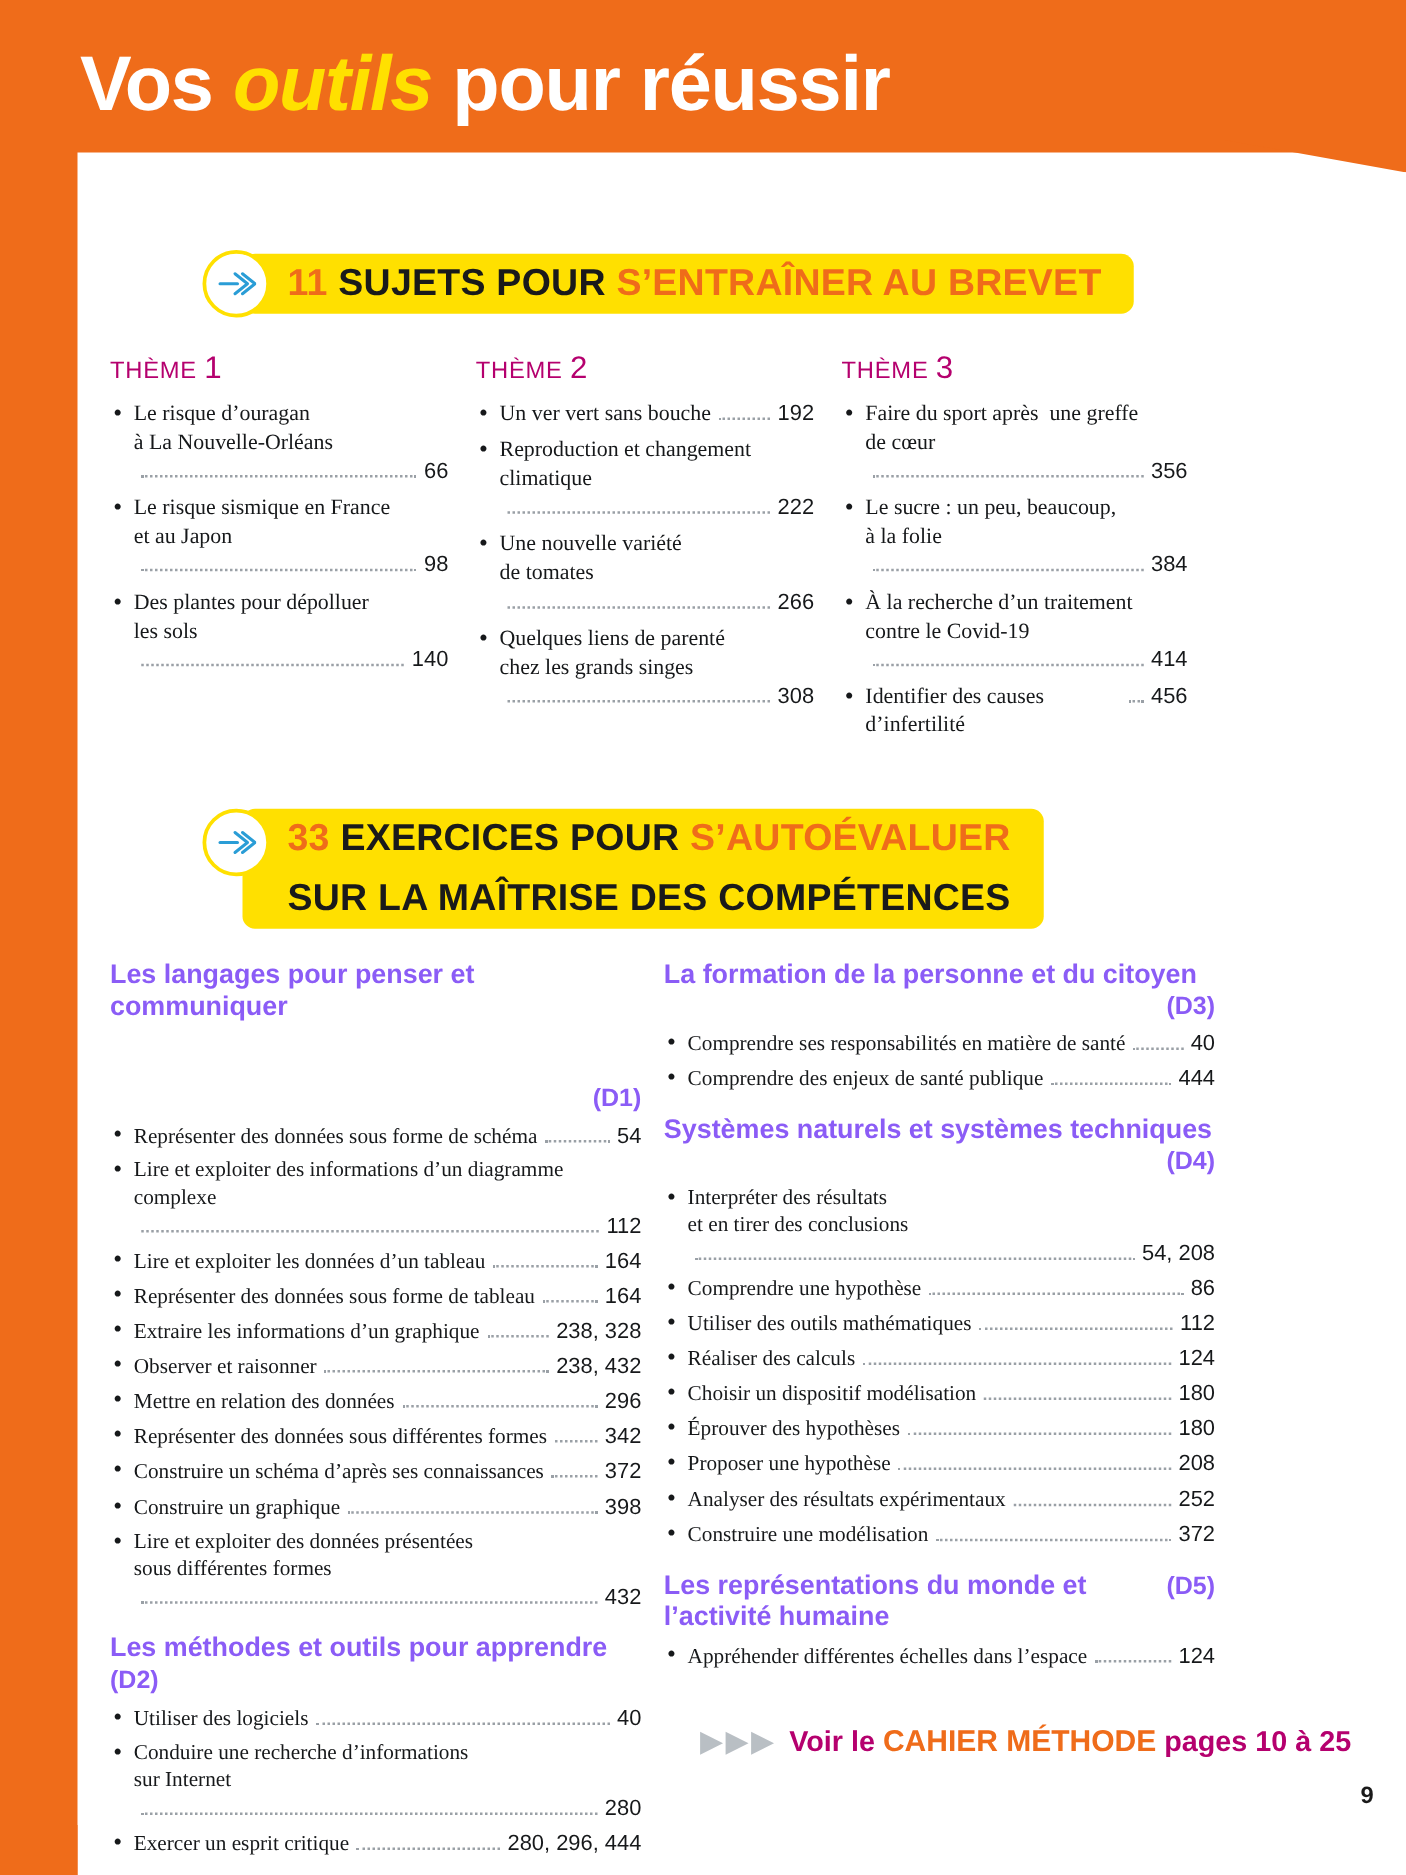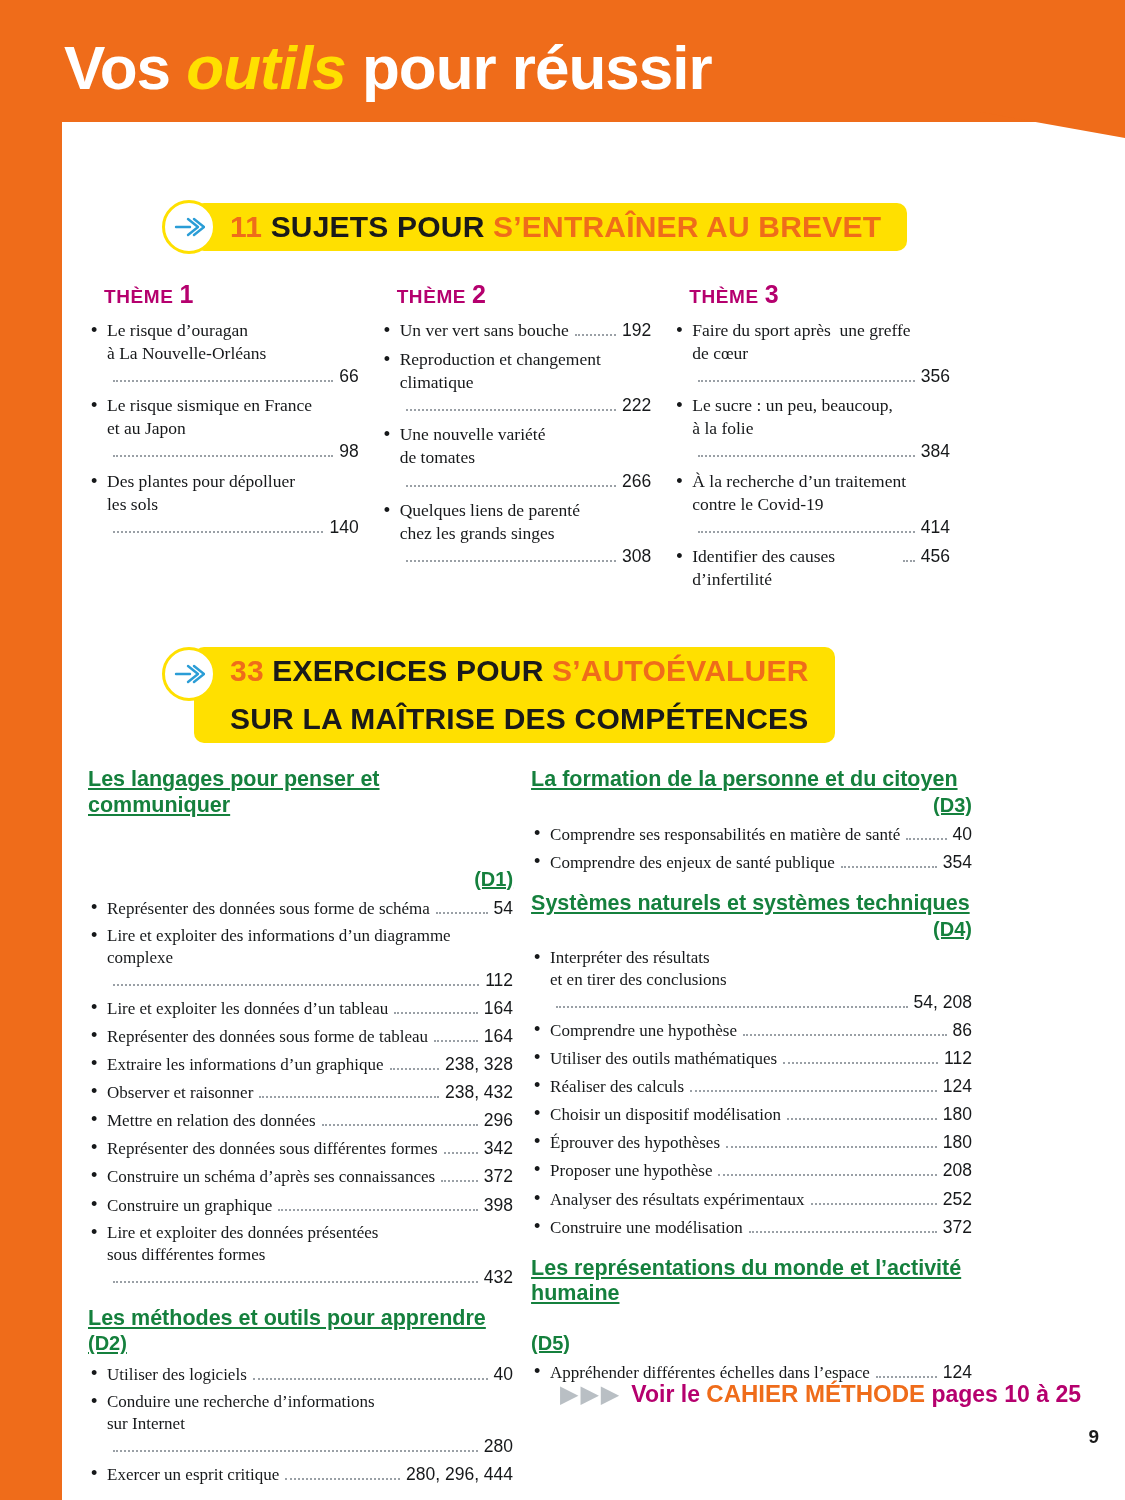--- a/index.html
+++ b/index.html
@@ -78,22 +78,22 @@
   .banner .small2 { display: block; margin-top: 14px; }
 
   
   .themes {
     display: flex; margin-top: 26px; padding-left: 26px;
   }
   .theme-col { width: 333px; padding-right: 22px; }
   .theme-col.c2 { width: 333px; }
   .theme-col.c3 { width: 340px; }
   .theme-head {
-    color: #b5006e; font-weight: bold; font-size: 19px;
-    letter-spacing: 0.6px; margin-bottom: 10px; margin-left: 16px;
+    color: #b5006e; font-weight: normal; font-size: 19px;
+    letter-spacing: 0.6px; margin-bottom: 10px;
   }
   .theme-head .n { font-size: 25px; }
 
   ul.list { list-style: none; margin: 0; padding: 0; }
   ul.list > li {
     position: relative; padding-left: 19px;
     font-size: 17.5px; color: #16181a; line-height: 1.32;
     margin-bottom: 6px;
   }
   ul.list > li:before {
@@ -103,25 +103,25 @@
   .entry-line { display: flex; align-items: baseline; }
   .entry-txt { white-space: pre-wrap; font-family: Liberation Serif, serif; }
   .dots { flex: 1 1 auto; border-bottom: 2.5px dotted #9aa0a6; margin: 0 6px 5px 6px; min-width: 12px; }
   .pg { flex: 0 0 auto; font-size: 17.5px; }
 
   
   .comp-cols { display: flex; margin-top: 24px; padding-left: 26px; }
   .comp-col-l { width: 500px; padding-right: 18px; }
   .comp-col-r { width: 500px; }
   .comp-title {
-    color: #15803d; font-weight: bold; font-size: 21.5px;
-    line-height: 1.2; margin-bottom: 6px; text-decoration: underline;
+    color: #8b5cf6; font-weight: bold; font-size: 21.5px;
+    line-height: 1.2; margin-bottom: 6px;
   }
   .comp-title .code { font-size: 20px; }
-  .comp-title-row { display: flex; justify-content: flex-start; align-items: baseline; gap: 24px; flex-direction: column; }
+  .comp-title-row { display: flex; justify-content: flex-start; align-items: baseline; gap: 24px; }
   .comp-title-row .code { white-space: nowrap; }
   .comp-sub { margin-top: 17px; }
   ul.clist { list-style: none; margin: 4px 0 0 0; padding: 0; }
   ul.clist > li {
     position: relative; padding-left: 19px;
     font-size: 17px; color: #16181a; line-height: 1.3;
     margin-bottom: 5px;
   }
   ul.clist > li:before {
     content: "•"; position: absolute; left: 3px; top: -1px; font-size: 18px;
@@ -413,21 +413,21 @@
             <span class="entry-line">
               <span class="entry-txt">Comprendre ses responsabilités en matière de santé</span>
               <span class="dots"></span>
               <span class="pg">40</span>
             </span>
           </li>
         <li>
             <span class="entry-line">
               <span class="entry-txt">Comprendre des enjeux de santé publique</span>
               <span class="dots"></span>
-              <span class="pg">354</span>
+              <span class="pg">444</span>
             </span>
           </li>
       </ul>
 
       <div class="comp-title comp-sub">
         <div>Systèmes naturels et systèmes techniques</div>
         <div style="text-align:right;" class="code">(D4)</div>
       </div>
       <ul class="clist">
         <li><span class="entry-txt">Interpréter des résultats

